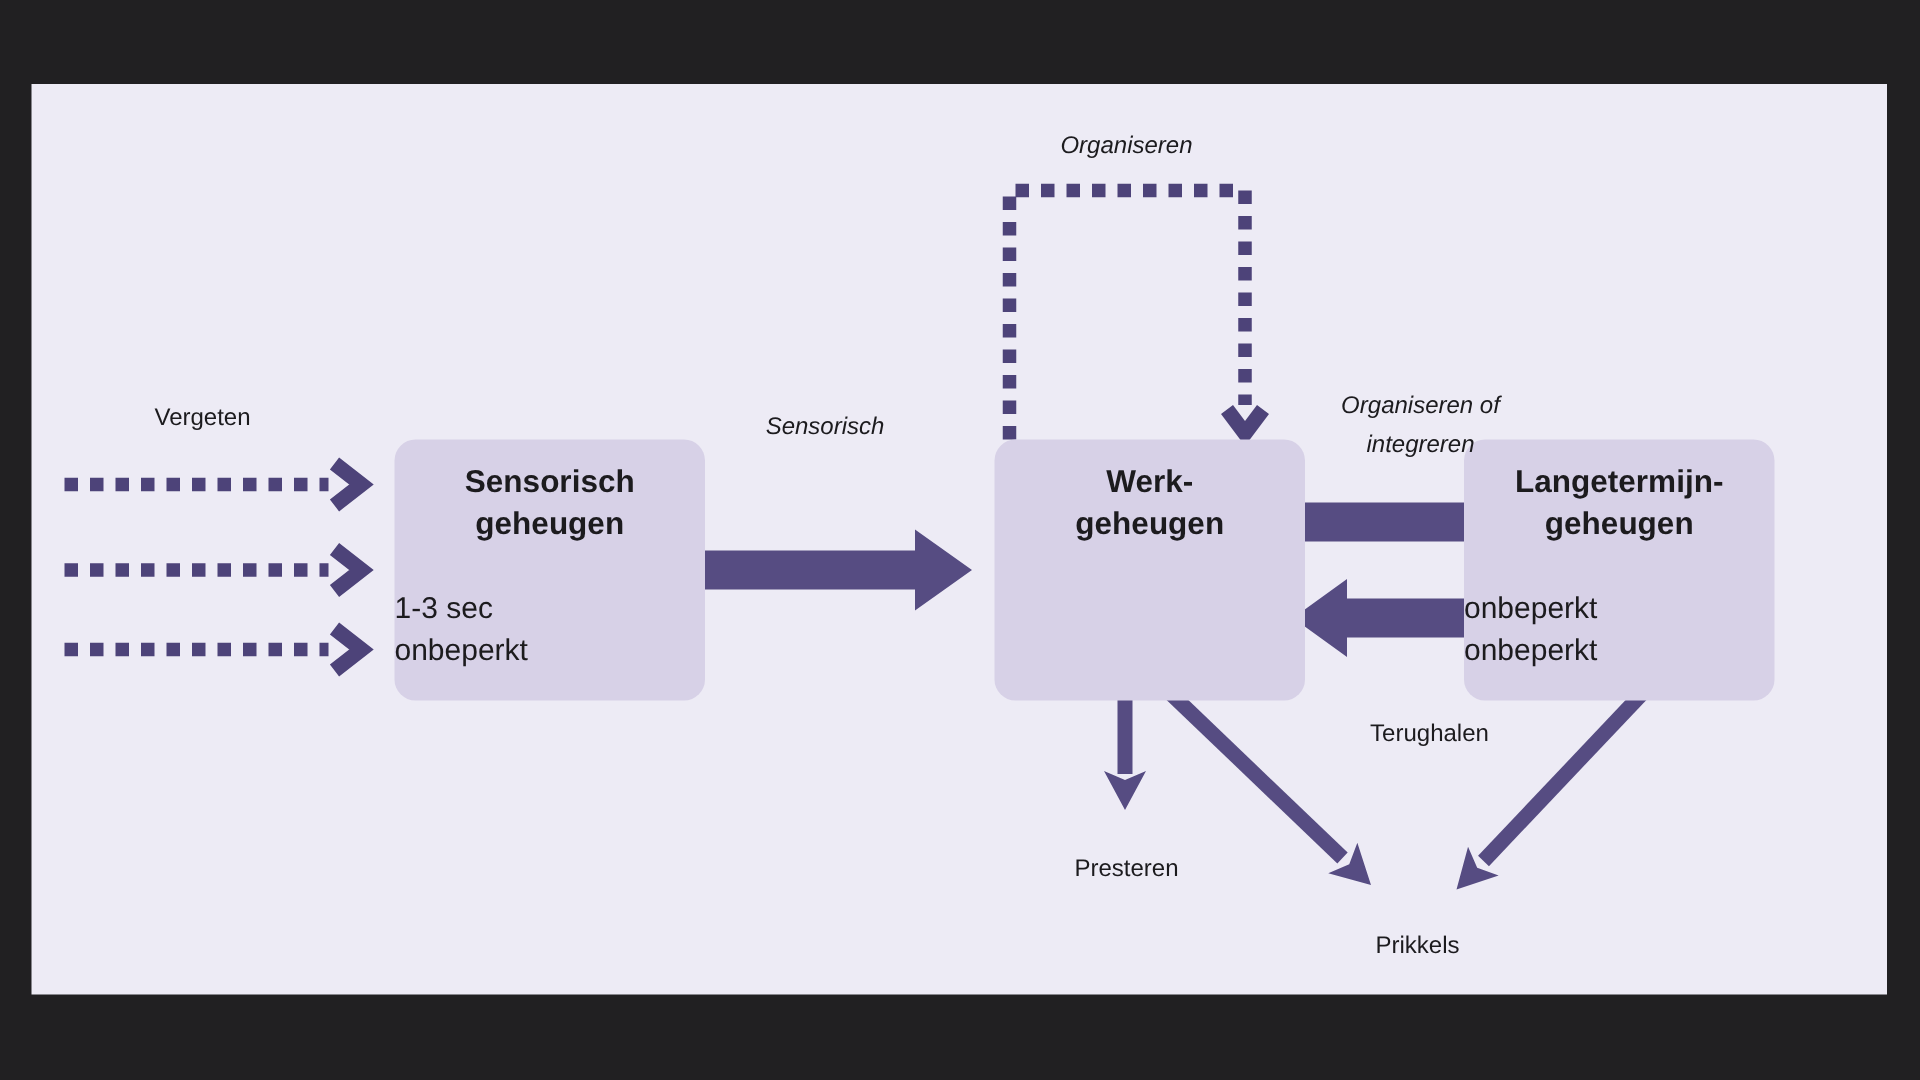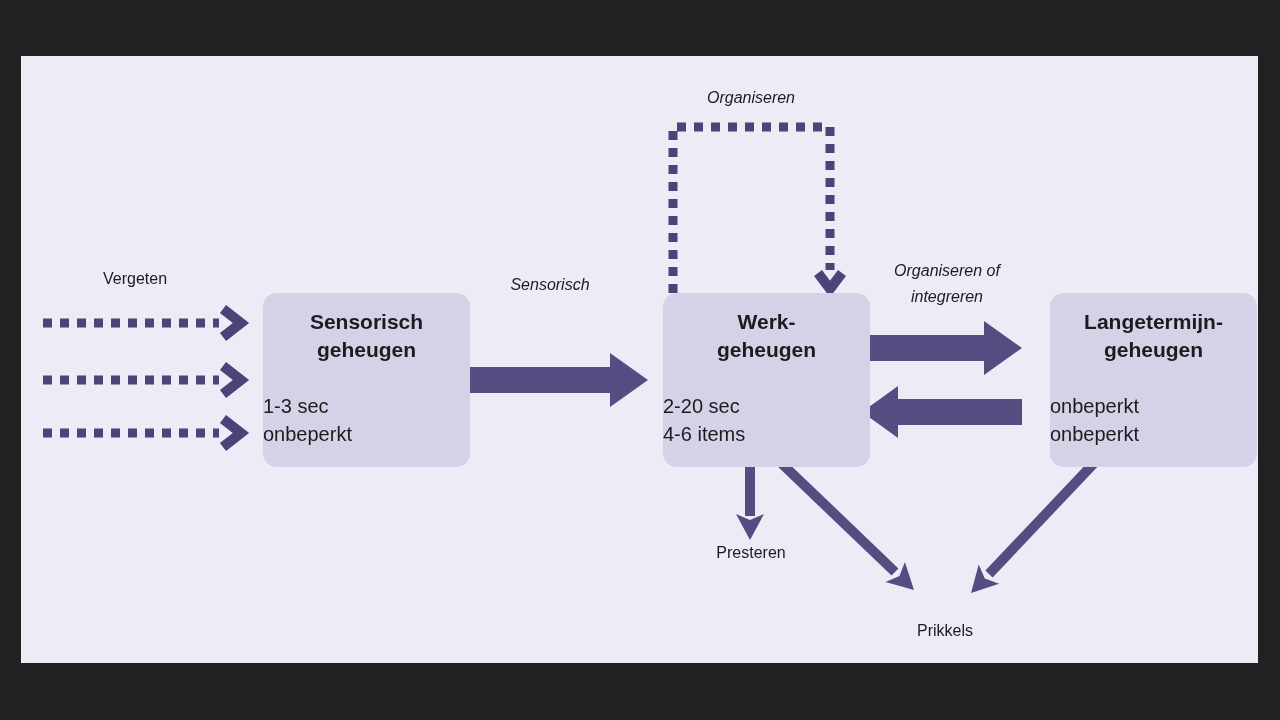--- a/index.html
+++ b/index.html
@@ -93,27 +93,23 @@
       <span>1-3 sec</span><br>
       <span>onbeperkt</span>
     </div>
   </div>
 
   <div class="box" style="left:642px">
     <div class="box-title">
       <span>Werk-</span><br>
       <span>geheugen</span>
     </div>
-    <div class="box-detail">
-      <span>2-20 sec</span><br>
-      <span>4-6 items</span>
-    </div>
   </div>
 
-  <div class="box" style="left:1029px">
+  <div class="box" style="left:955px">
     <div class="box-title">
       <span>Langetermijn-</span><br>
       <span>geheugen</span>
     </div>
     <div class="box-detail">
       <span>onbeperkt</span><br>
       <span>onbeperkt</span>
     </div>
   </div>
 
@@ -122,18 +118,19 @@
   <div class="lbl italic" style="left:429px;top:216px;width:200px">Sensorisch</div>
 
   <div class="lbl italic" style="left:630px;top:29px;width:200px">Organiseren</div>
 
 
   <div class="lbl italic" style="left:816px;top:202px;width:220px">
     <span>Organiseren of</span><br>
     <span>integreren</span>
   </div>
 
+  <div class="lbl" style="left:832px;top:421px;width:200px">Terughalen</div>
 
-  <div class="lbl" style="left:630px;top:484px;width:200px">Presteren</div>
+  <div class="lbl" style="left:630px;top:511px;width:200px">Presteren</div>
 
   <div class="lbl" style="left:824px;top:562px;width:200px">Prikkels</div>
 
 </div>
 
 </body></html>

